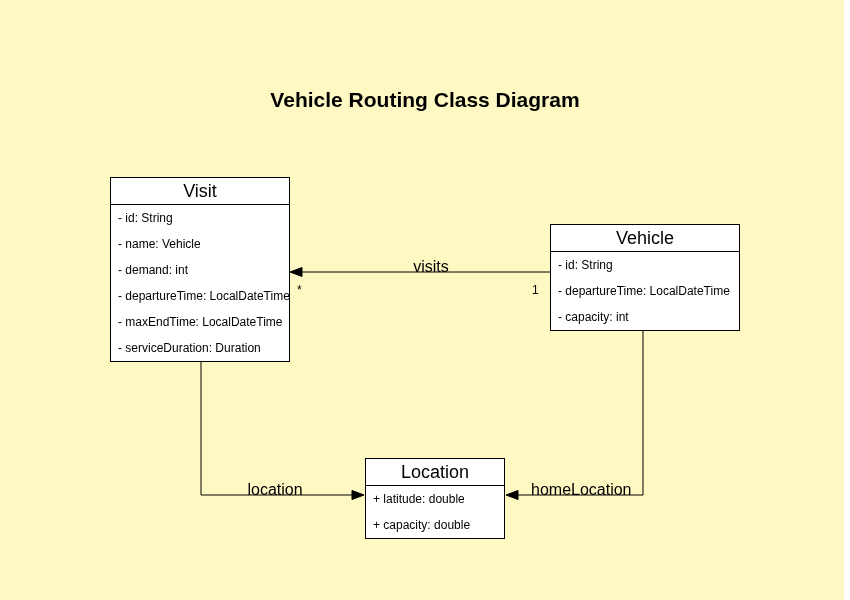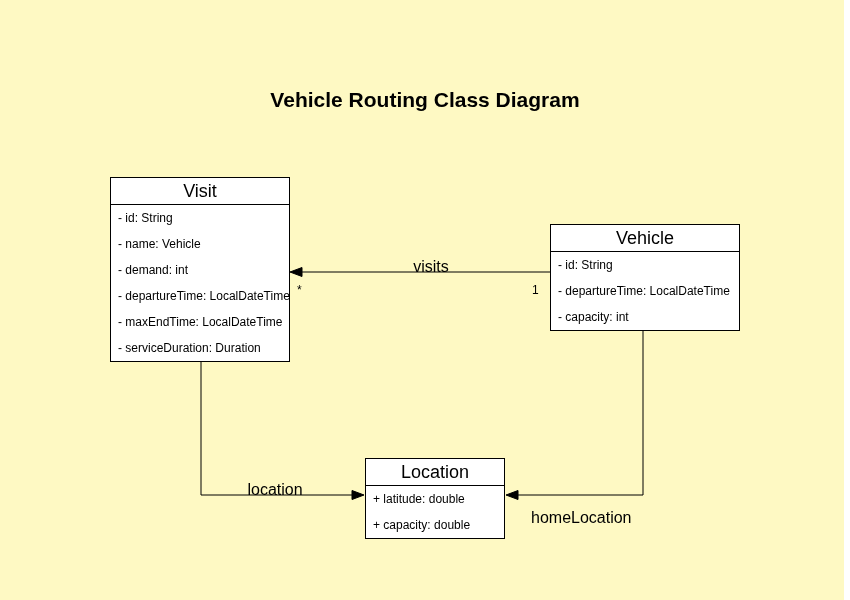--- a/index.html
+++ b/index.html
@@ -123,15 +123,15 @@
     <div class="uml-field">+ latitude: double</div>
     <div class="uml-field">+ capacity: double</div>
   </div>
 
   <div class="edge-label" style="left:391px; top:258px; width:80px;">visits</div>
   <div class="multiplicity" style="left:297px; top:283px;">*</div>
   <div class="multiplicity" style="left:532px; top:283px;">1</div>
 
   <div class="edge-label" style="left:235px; top:481px; width:80px;">location</div>
 
-  <div class="edge-label" style="left:531px; top:481px; width:100px;margin-top:28px;">homeLocation</div>
+  <div class="edge-label" style="left:531px; top:481px; width:100px;">homeLocation</div>
 
 </div>
 
 </body></html>

